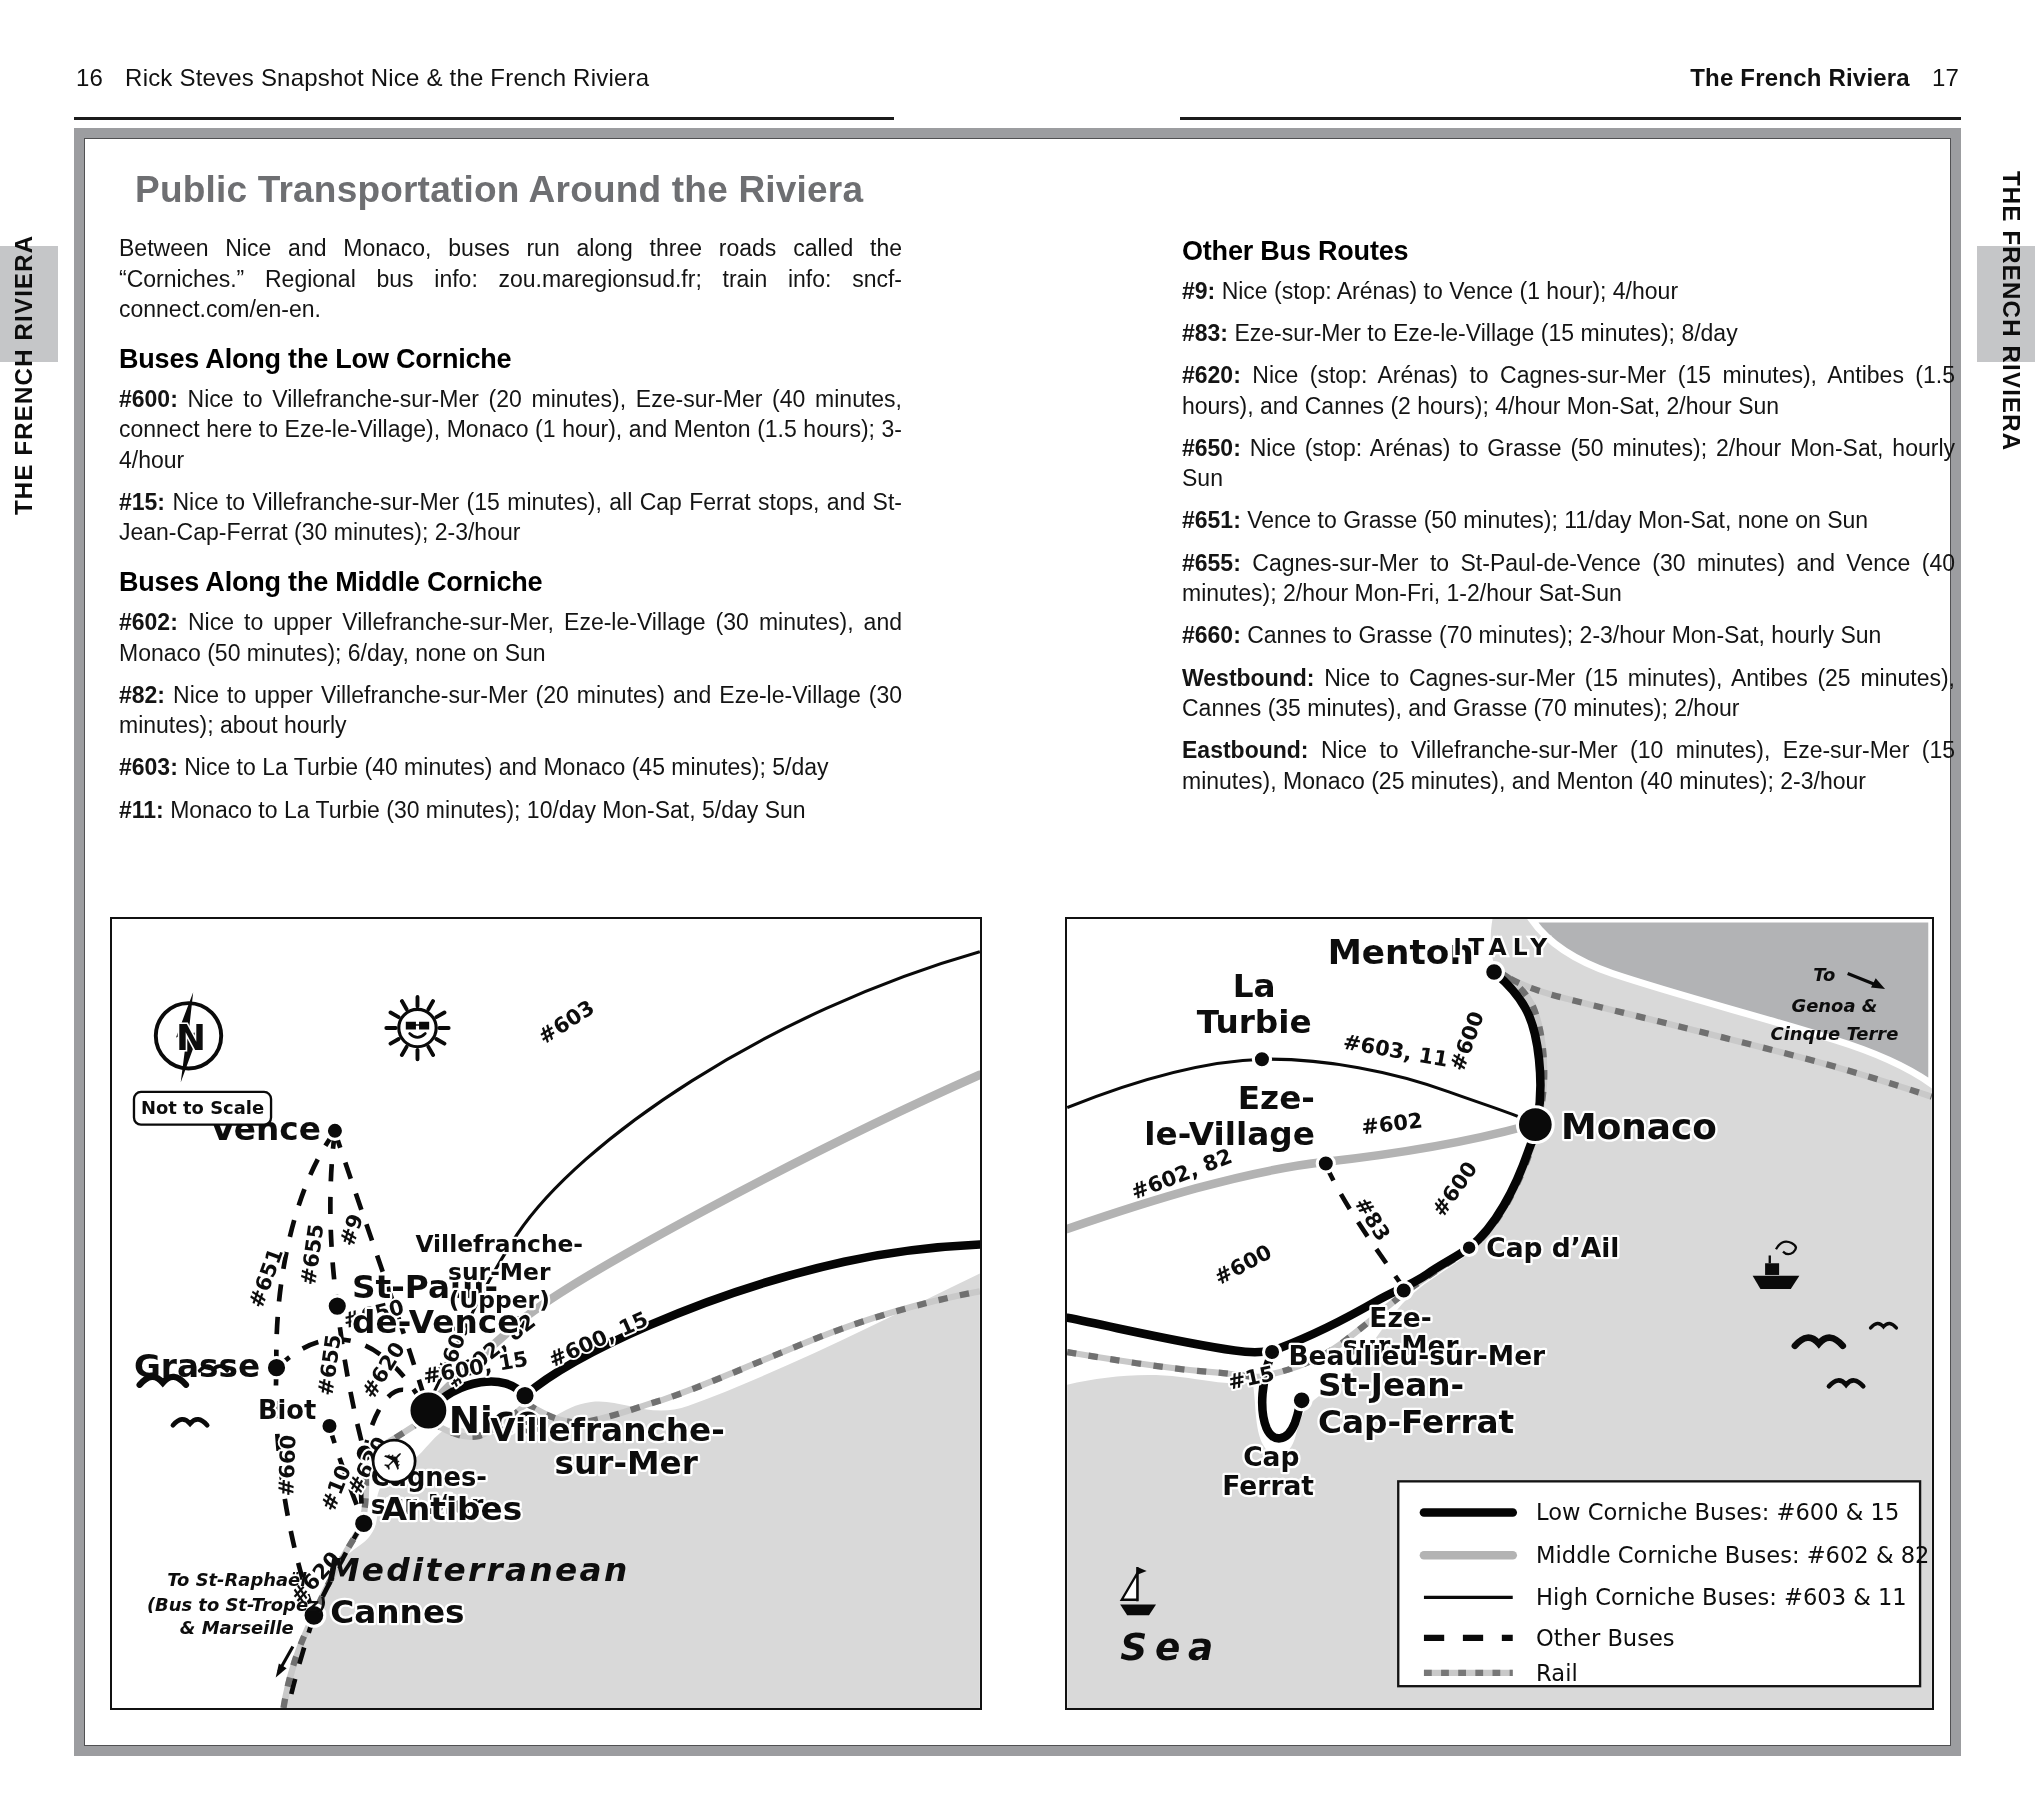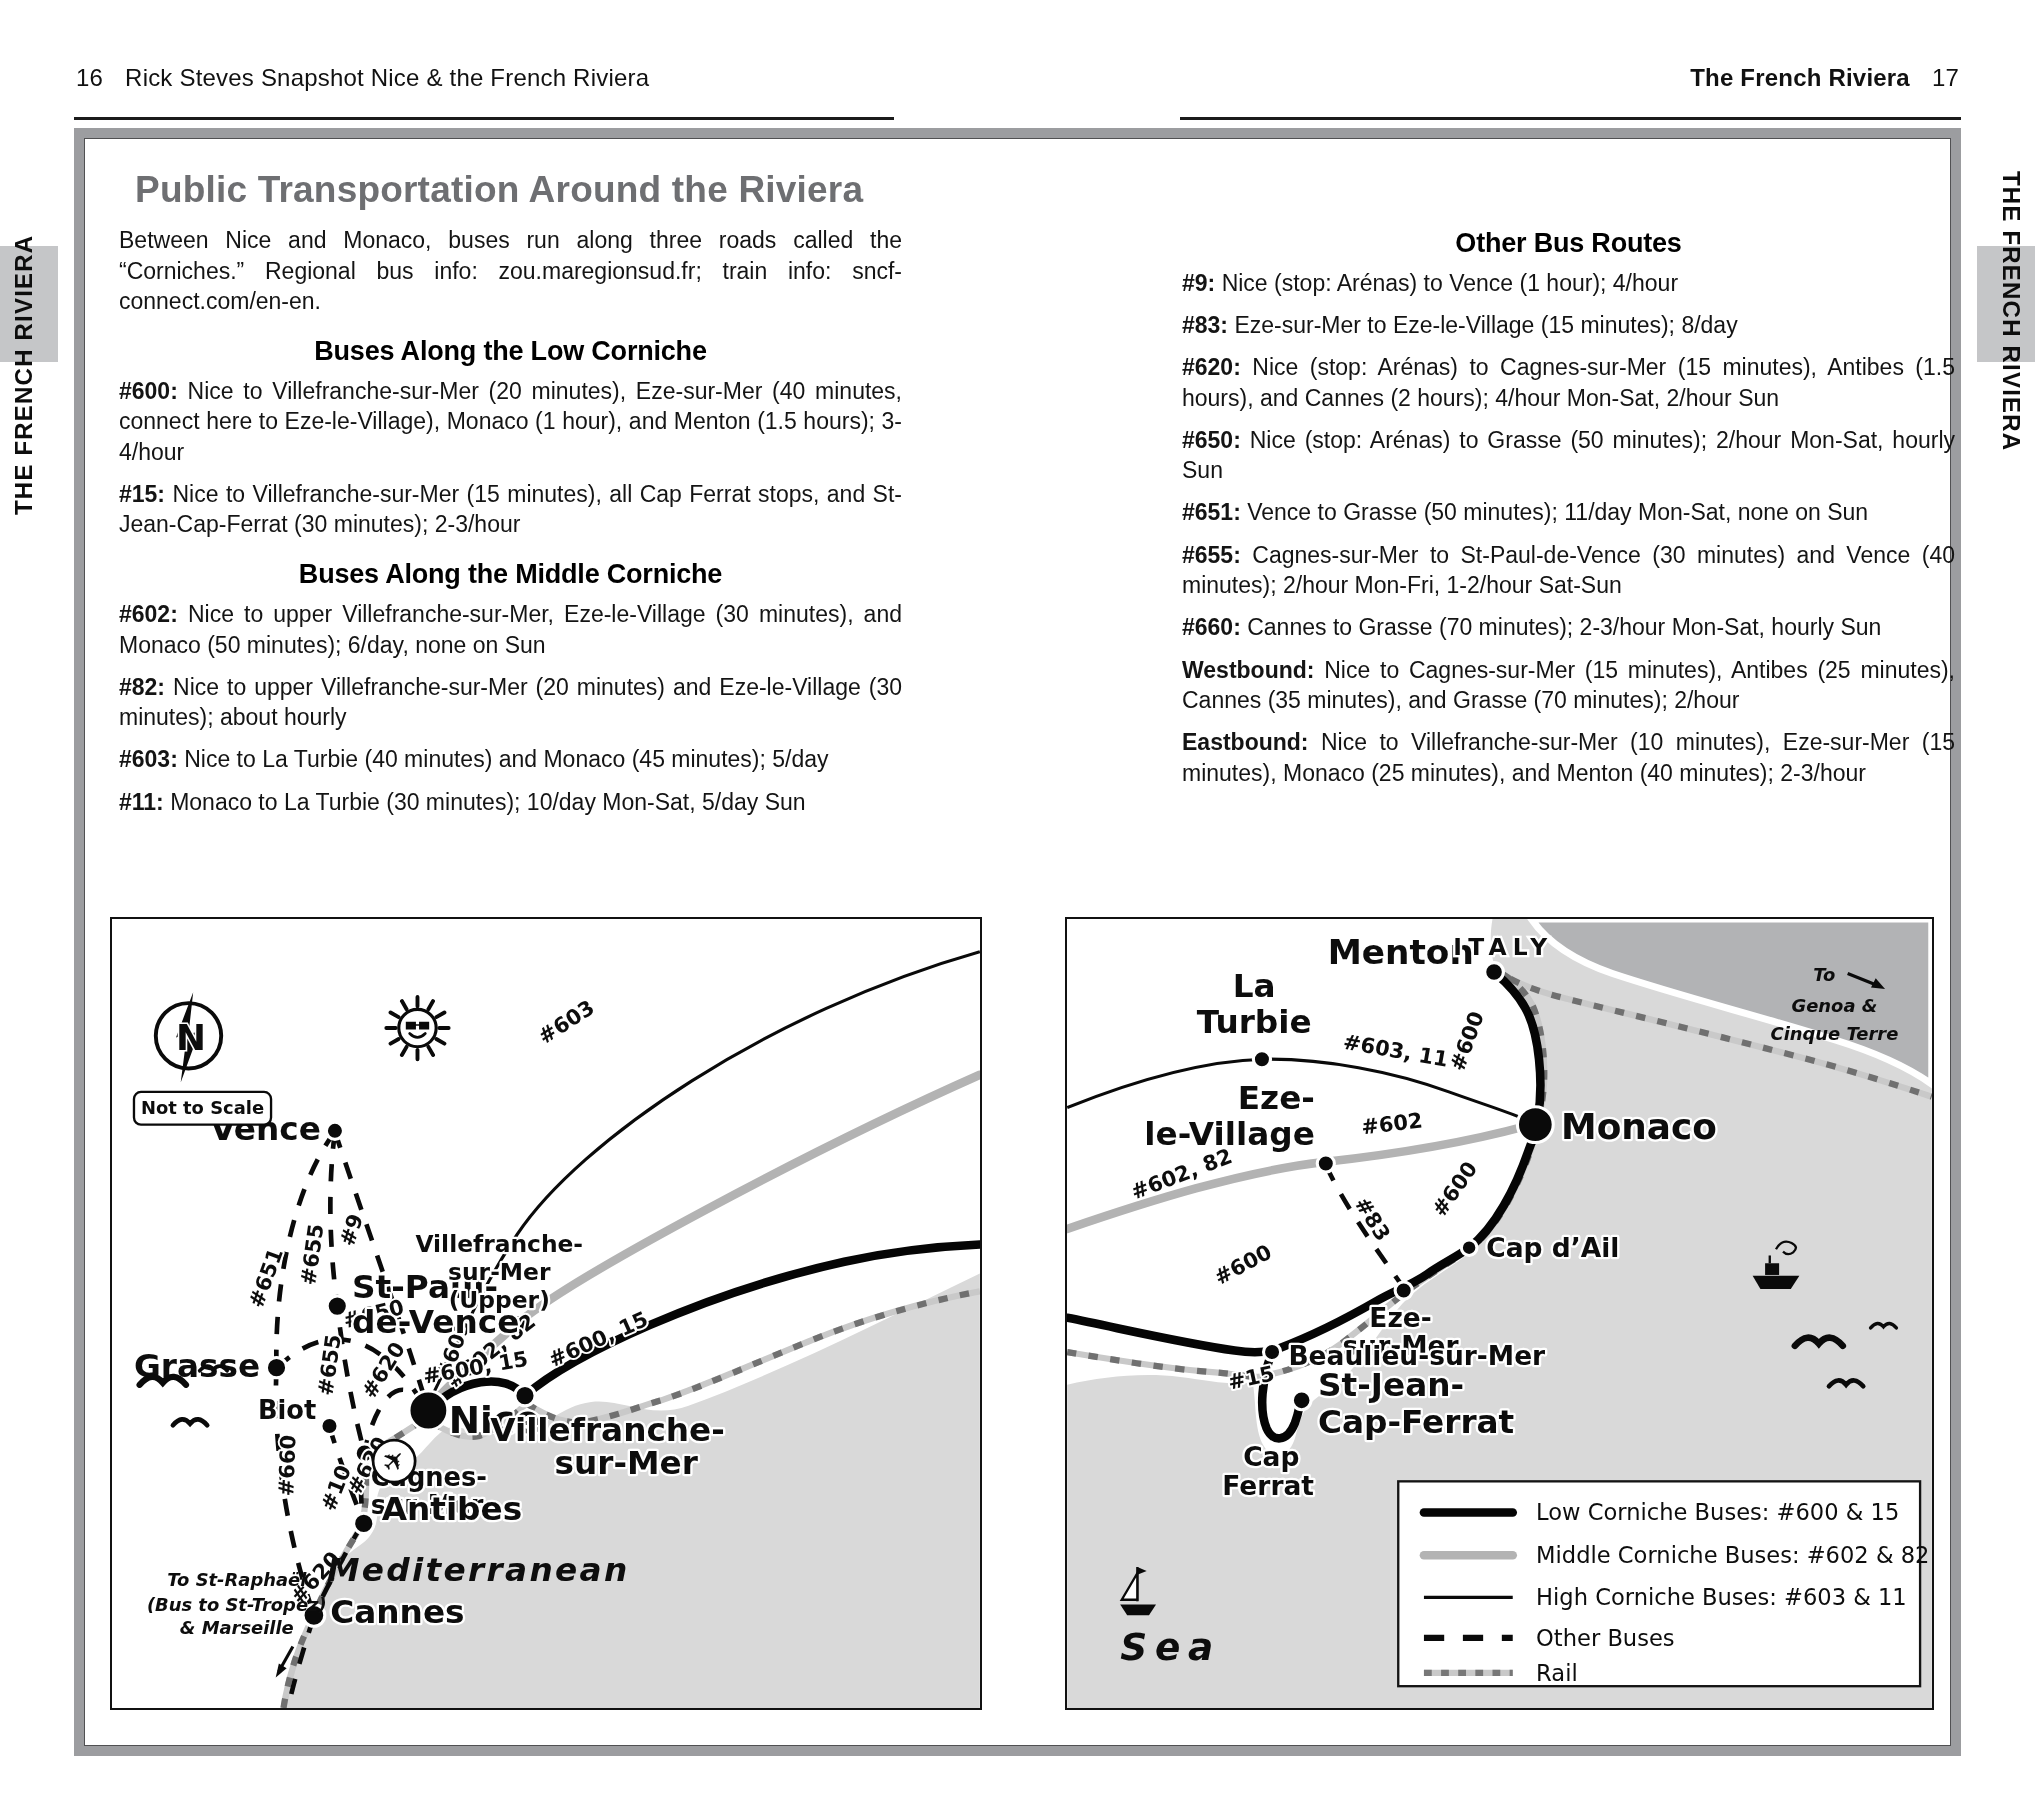--- a/index.html
+++ b/index.html
@@ -26,27 +26,27 @@
   .tabtext-right{right:10.2px;top:171px;writing-mode:vertical-rl;height:344px;}
 
   
   .mainbox{position:absolute;left:74px;top:128px;width:1887px;height:1628px;
            background:#fff;border:10.2px solid #9c9da0;box-sizing:border-box;}
   .mainbox-inner{position:absolute;inset:0;border:1.6px solid #505052;}
 
   
   .article-title{position:absolute;left:119px;top:153px;margin:16px;
       font-size:37px;font-weight:700;color:#6e6f72;letter-spacing:0.2px;}
-  .col{position:absolute;top:225px;font-size:23px;line-height:30.5px;
+  .col{position:absolute;top:233px;font-size:23px;line-height:30.5px;
        text-align:justify;color:#141414;}
   .col-left{left:119px;width:783px;}
   .col-right{left:1182px;width:773px;}
   .col p{margin:0 0 11.7px 0;}
   .col h3{font-size:27px;line-height:31px;margin:19.6px 0 8.6px 0;color:#000;
-          text-align:center;letter-spacing:-0.2px;}
+          text-align:left;letter-spacing:-0.2px;}
   .col h3.first{margin-top:3.1px;}
   .col b{font-weight:700;}
 
   
   .map{position:absolute;top:917px;border:2.3px solid #111;background:#fff;box-sizing:border-box;}
   .map-left{left:110px;width:872px;height:793px;}
   .map-right{left:1065px;width:869px;height:793px;}
   .map svg{display:block;width:100%;height:100%;
            font-family:"DejaVu Sans","Liberation Sans",sans-serif;}
 

